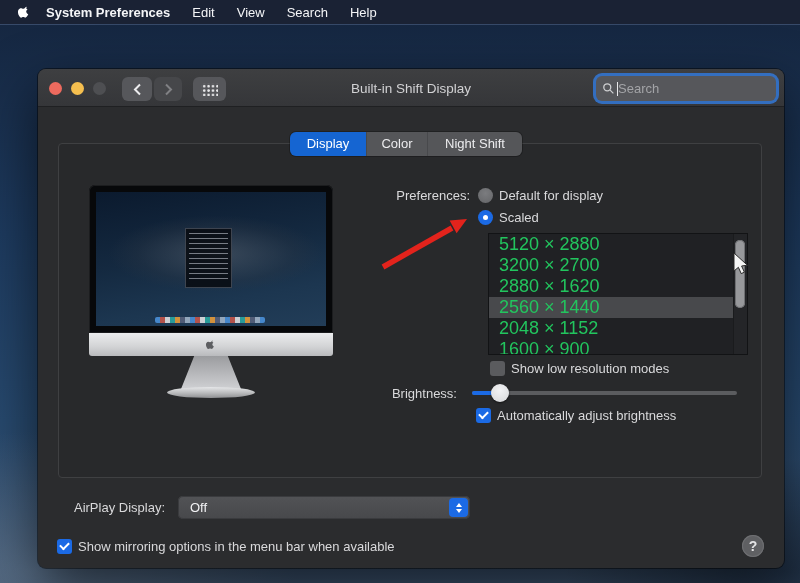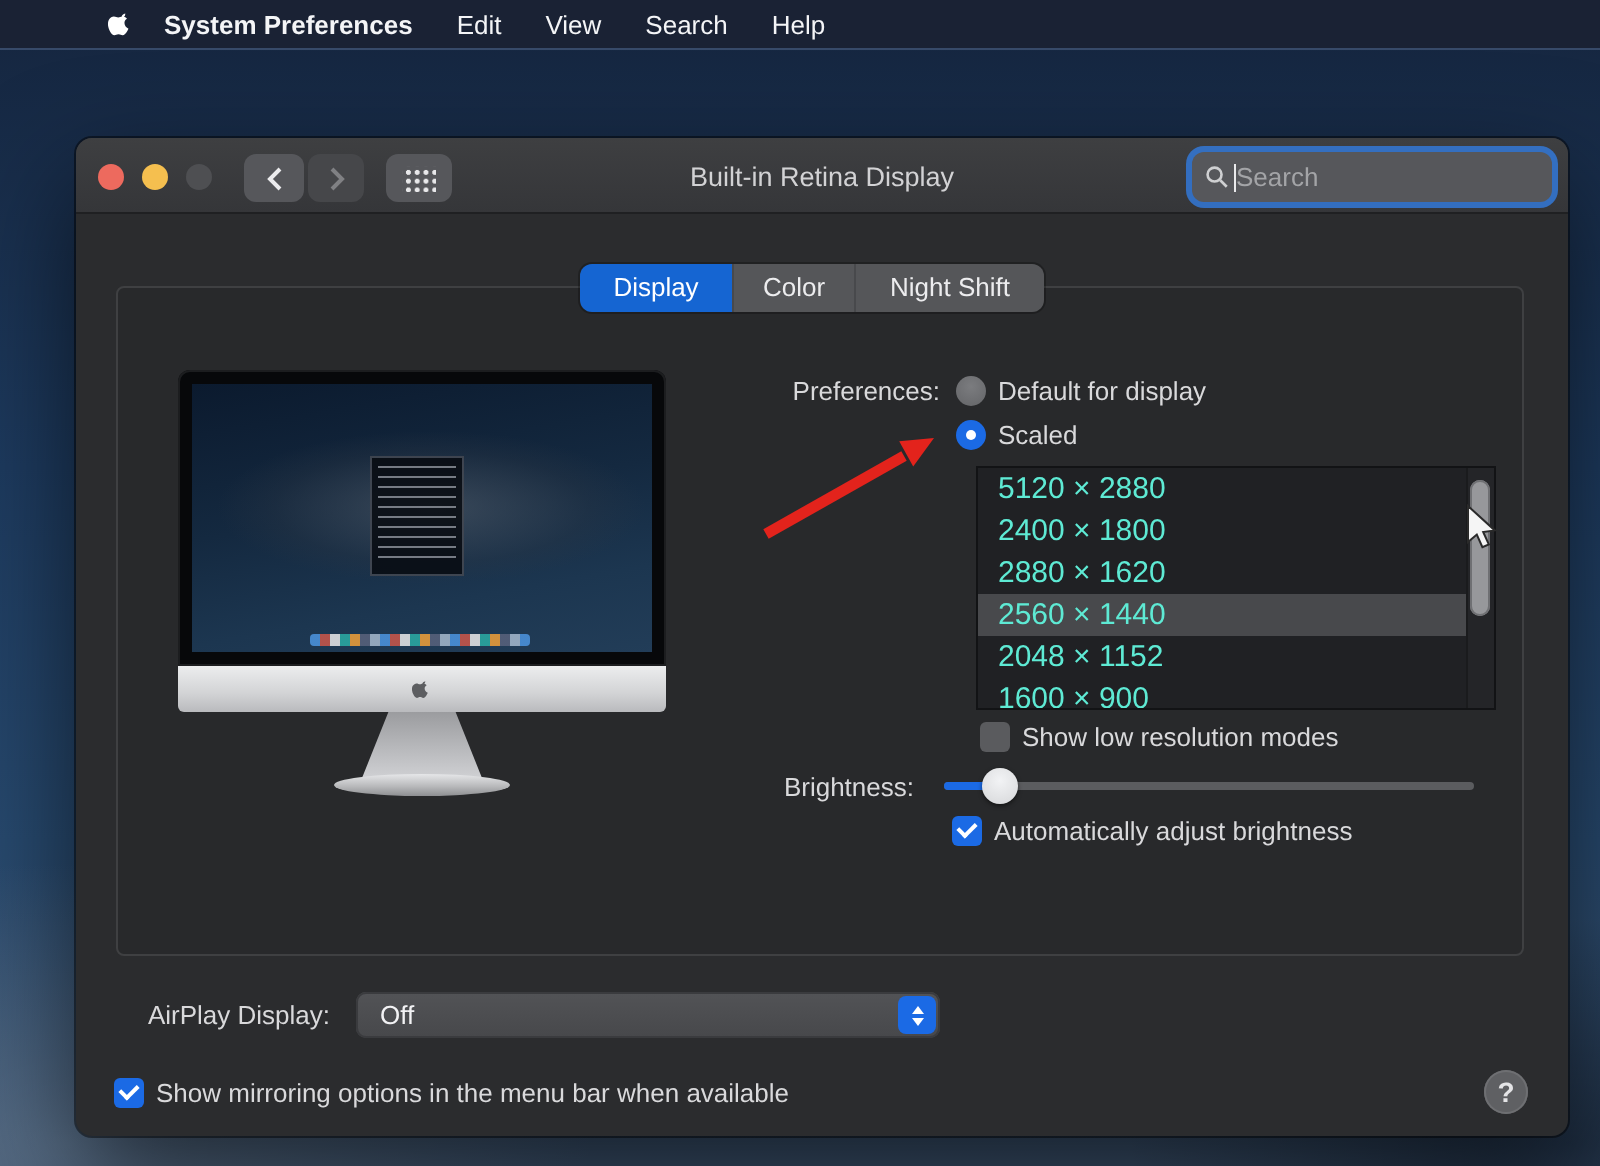--- a/index.html
+++ b/index.html
@@ -11,21 +11,21 @@
     background:
       radial-gradient(ellipse 55% 40% at 4% 98%, rgba(130,150,170,0.40), transparent 60%),
       radial-gradient(ellipse 50% 35% at 98% 98%, rgba(8,18,32,0.55), transparent 55%),
       linear-gradient(180deg, #15253e 0%, #1d3a5e 40%, #27496e 72%, #3a506b 100%);
   }
 
   
   .menubar {
     position:absolute; left:0; top:0; width:800px; height:25px;
     background:#1a2234; border-bottom:1px solid rgba(90,125,170,0.45);
-    display:flex; align-items:center; color:#f4f5f7; font-size:13px;padding-left:36px;
+    display:flex; align-items:center; color:#f4f5f7; font-size:13px;
   }
   .menubar .apple { margin-left:18px; display:inline-flex; }
   .menubar .apple svg { width:13px; height:15px; fill:#ffffff; }
   .mi { margin-left:22px; white-space:nowrap; }
   .mi.appname { font-weight:700; margin-left:15px; }
 
   
   .window {
     position:absolute; left:38px; top:69px; width:746px; height:499px;
     background:#2b2c2e; border-radius:8px;
@@ -153,21 +153,21 @@
   .radio.on { background:#1b6ae5; }
   .radio.on::after {
     content:""; position:absolute; left:5px; top:5px; width:5px; height:5px;
     border-radius:50%; background:#ffffff;
   }
 
   .reslist {
     position:absolute; left:450px; top:164px; width:260px; height:122px;
     background:#202124; border:1px solid #121315; overflow:hidden;
   }
-  .resrow { height:21px; line-height:21px; padding-left:10px; color:#5eead4; font-size:15px; }
+  .resrow { height:21px; line-height:21px; padding-left:10px; color:#22c55e; font-size:18px; }
   .resrow.sel { background:#48494c; }
   .vscroll {
     position:absolute; right:0; top:0; bottom:0; width:14px; background:#242528;
     border-left:1px solid #1a1b1d;
   }
   .vthumb {
     position:absolute; right:2px; top:6px; width:10px; height:68px;
     background:#97989b; border-radius:5px; box-shadow:inset 0 0 0 1px #6f7073;
   }
 
@@ -247,21 +247,21 @@
           </svg>
       </div>
       <div class="navbtn fwd">
         <svg viewBox="0 0 9 13">
             <polyline points="2,1.5 7,6.5 2,11.5"></polyline>
           </svg>
       </div>
       <div class="gridbtn">
         <span class="griddots"></span>
       </div>
-      <div class="wtitle">Built-in Retina Display</div>
+      <div class="wtitle">Built-in Shift Display</div>
       <div class="search">
         <svg viewBox="0 0 16 16">
           <circle cx="6.5" cy="6.5" r="4.3"></circle>
             <line x1="10" y1="10" x2="14" y2="14"></line>
         </svg>
         <span class="caret"></span>
         <input type="text" placeholder="Search" style="">
       </div>
     </div>
 
@@ -292,21 +292,21 @@
     <div class="lbl r-align" style="left:292px; top:119px; width:140px;">Preferences:</div>
 
     <span class="radio" style="left:440px; top:119px;"></span>
     <div class="lbl" style="left:461px; top:119px;">Default for display</div>
 
     <span class="radio on" style="left:440px; top:141px;"></span>
     <div class="lbl" style="left:461px; top:141px;">Scaled</div>
 
     <div class="reslist">
       <div class="resrow">5120 × 2880</div>
-      <div class="resrow">2400 × 1800</div>
+      <div class="resrow">3200 × 2700</div>
       <div class="resrow">2880 × 1620</div>
       <div class="resrow sel">2560 × 1440</div>
       <div class="resrow">2048 × 1152</div>
       <div class="resrow">1600 × 900</div>
       <div class="vscroll">
         <div class="vthumb"></div>
       </div>
     </div>
 
     <span class="cb" style="left:452px; top:292px;"></span>

